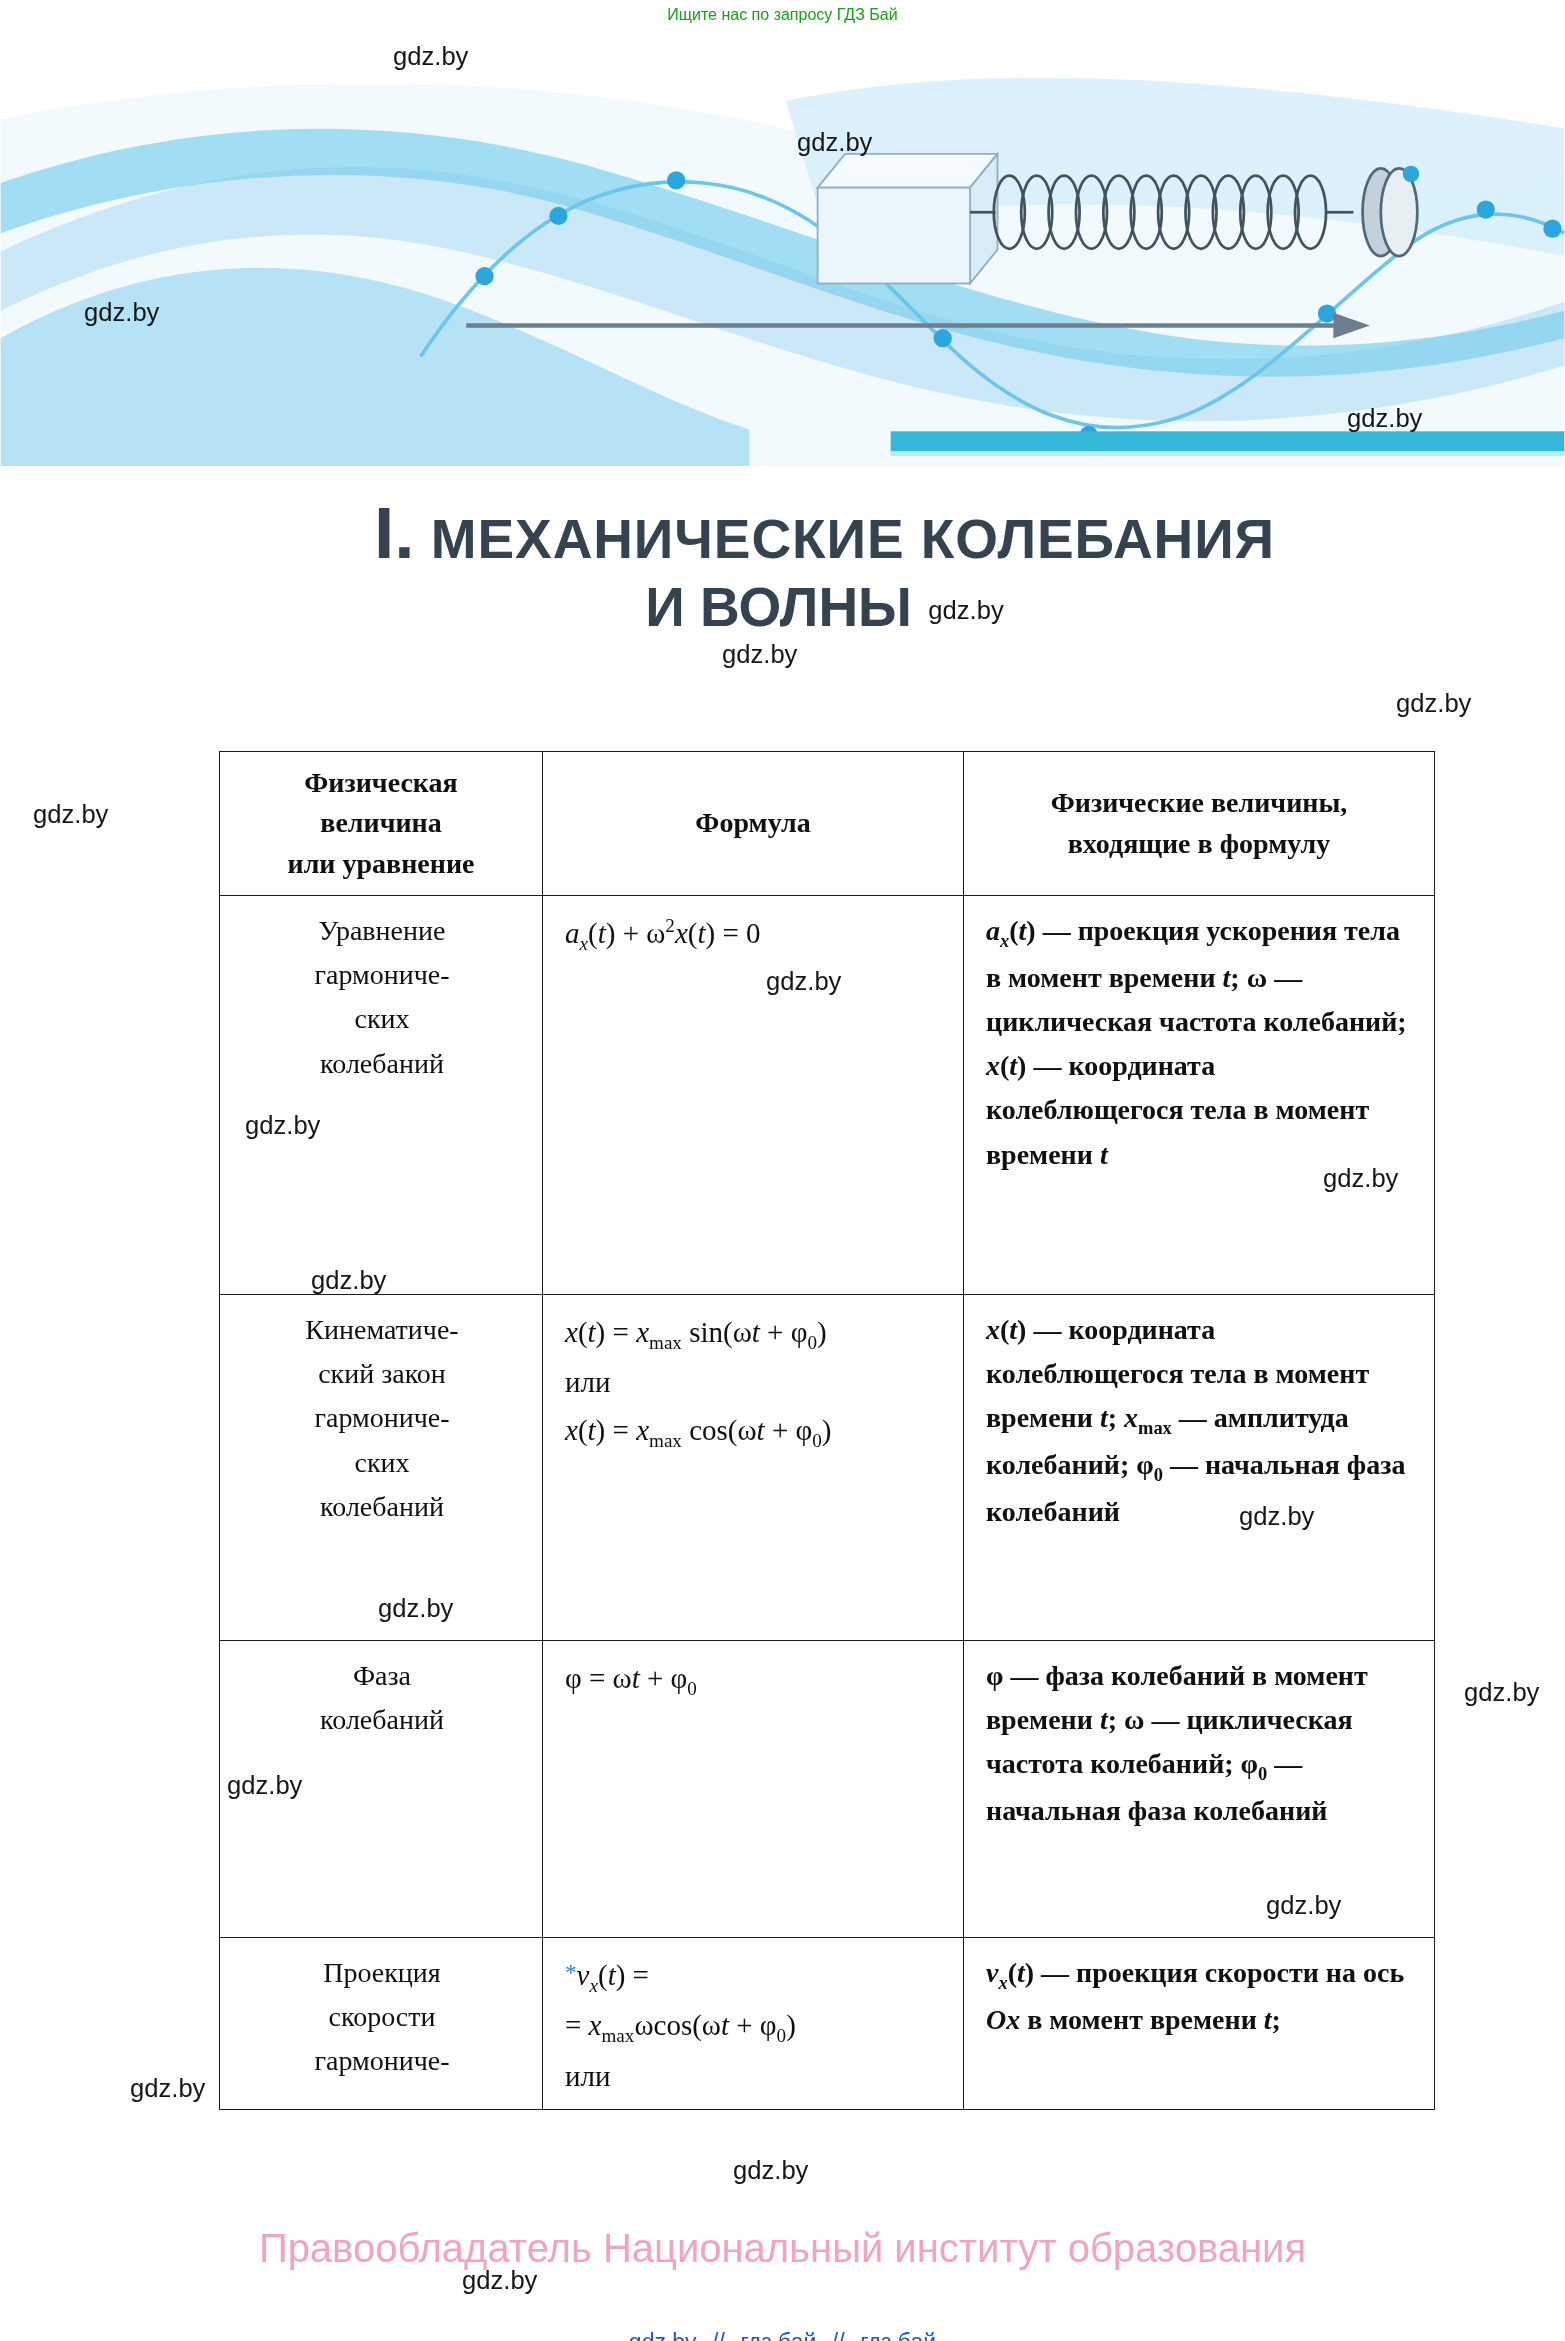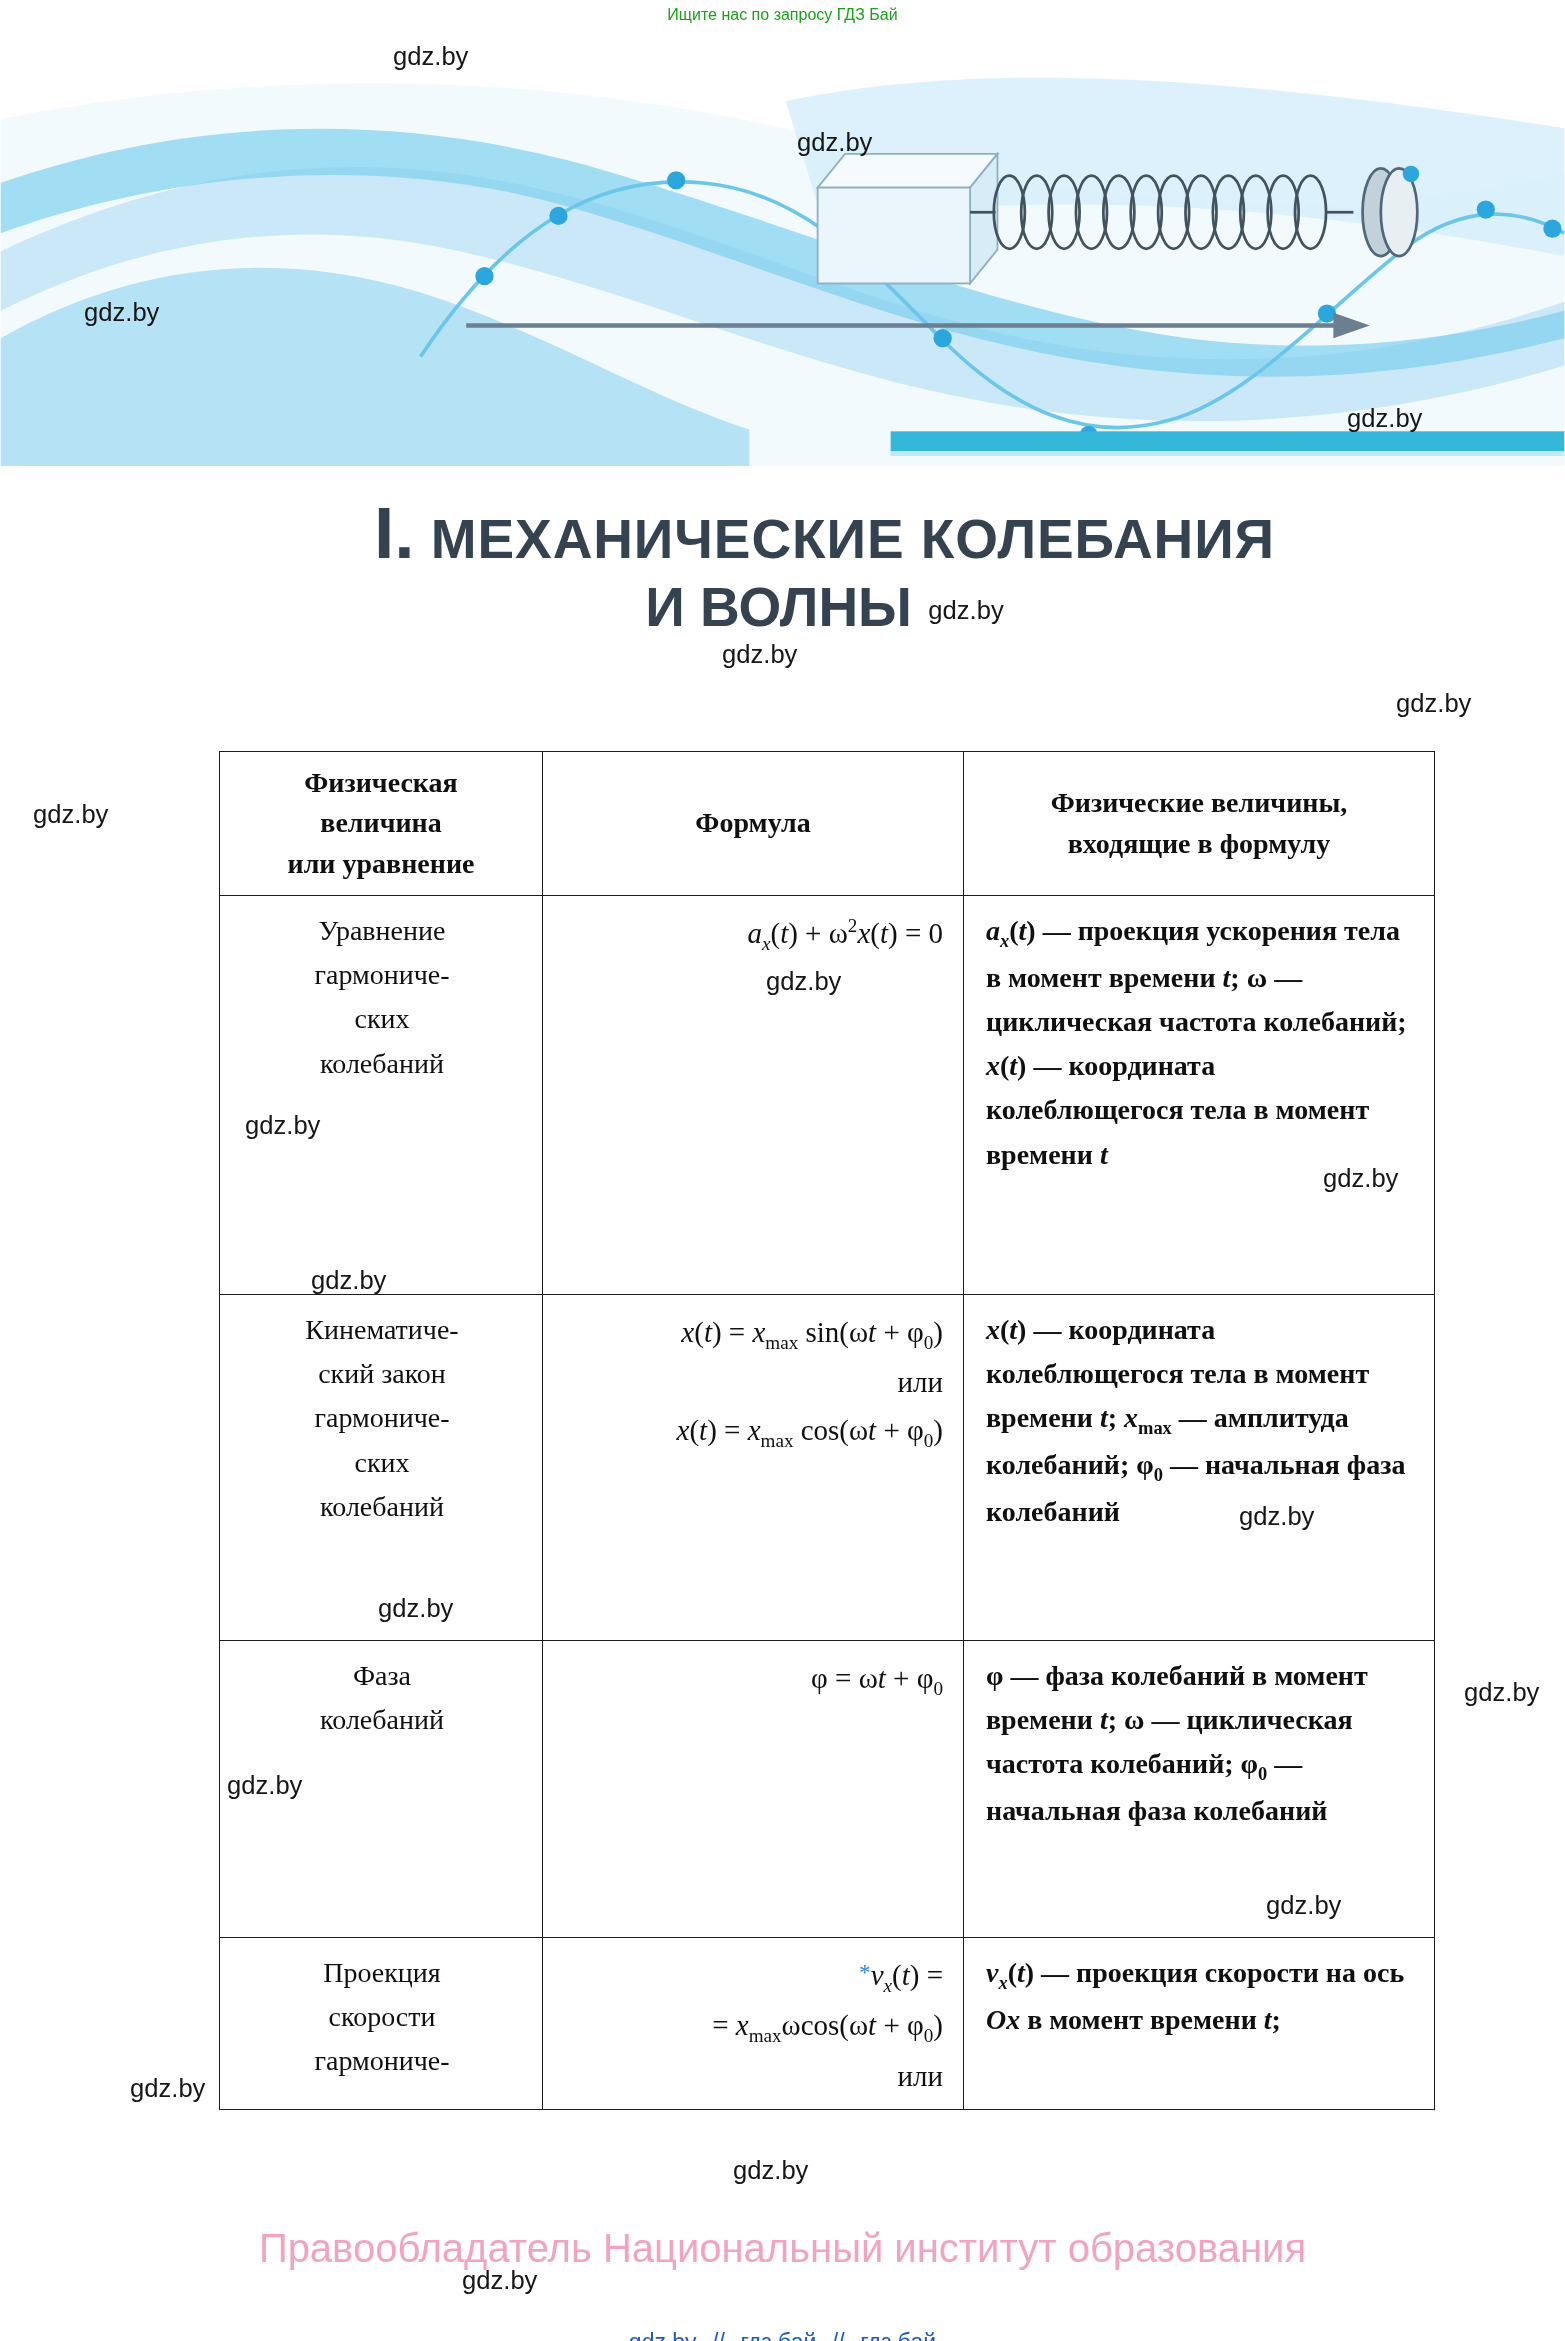--- a/index.html
+++ b/index.html
@@ -36,21 +36,21 @@
   }
   .data-table th,.data-table td{
     border:1.8px solid #1c1c1c;vertical-align:top;padding:12.8px 20px 9.1px 22px;
     overflow:hidden;
   }
   .data-table th{
     text-align:center;vertical-align:middle;font-weight:bold;line-height:1.45;
     padding:9.1px 11px;
   }
   .cell-term{line-height:1.58;text-align:center;}
-  .cell-formula{text-align:right;line-height:1.66;font-size:29px;margin-left:12px;}
+  .cell-formula{text-align:left;line-height:1.66;font-size:29px;margin-left:12px;}
   .cell-vars{line-height:1.58;font-weight:bold;}
   .data-table sub{font-size:66%;}
   .data-table sup{font-size:66%;}
   .star{color:#2f7fd6;font-size:80%;vertical-align:5.5px;}
   .copyright{
     position:absolute;top:2226px;left:0;width:100%;text-align:center;
     font-family:"Liberation Sans", sans-serif;font-size:40px;color:#f2a3c2;
     z-index:4;
   }
   .bottom-links{

